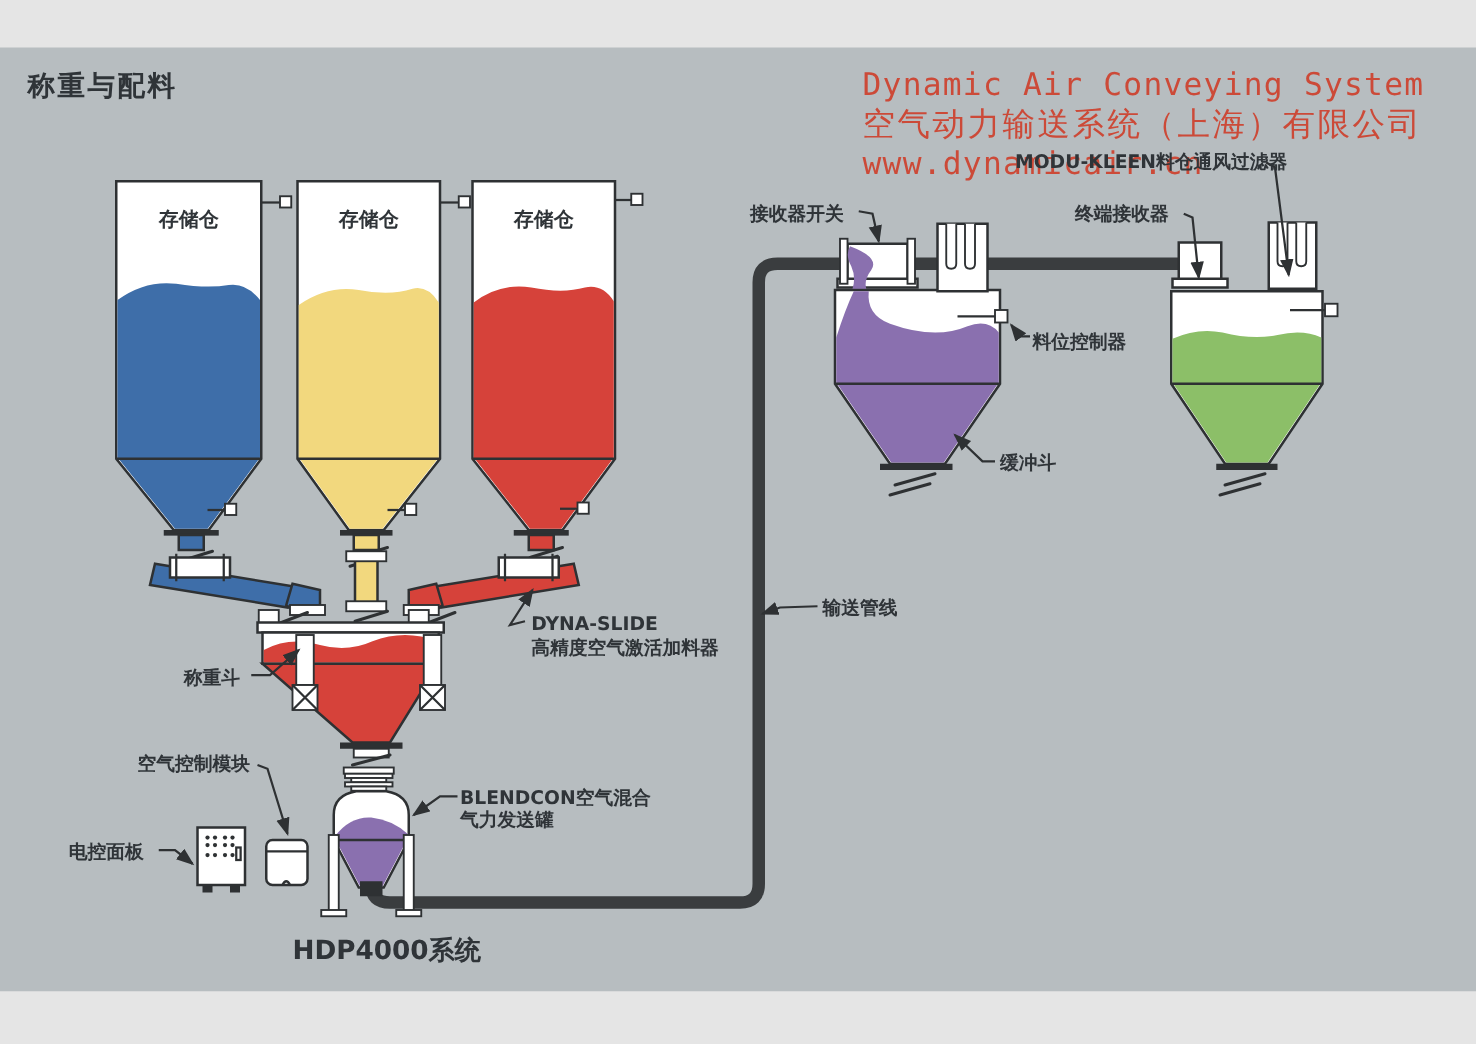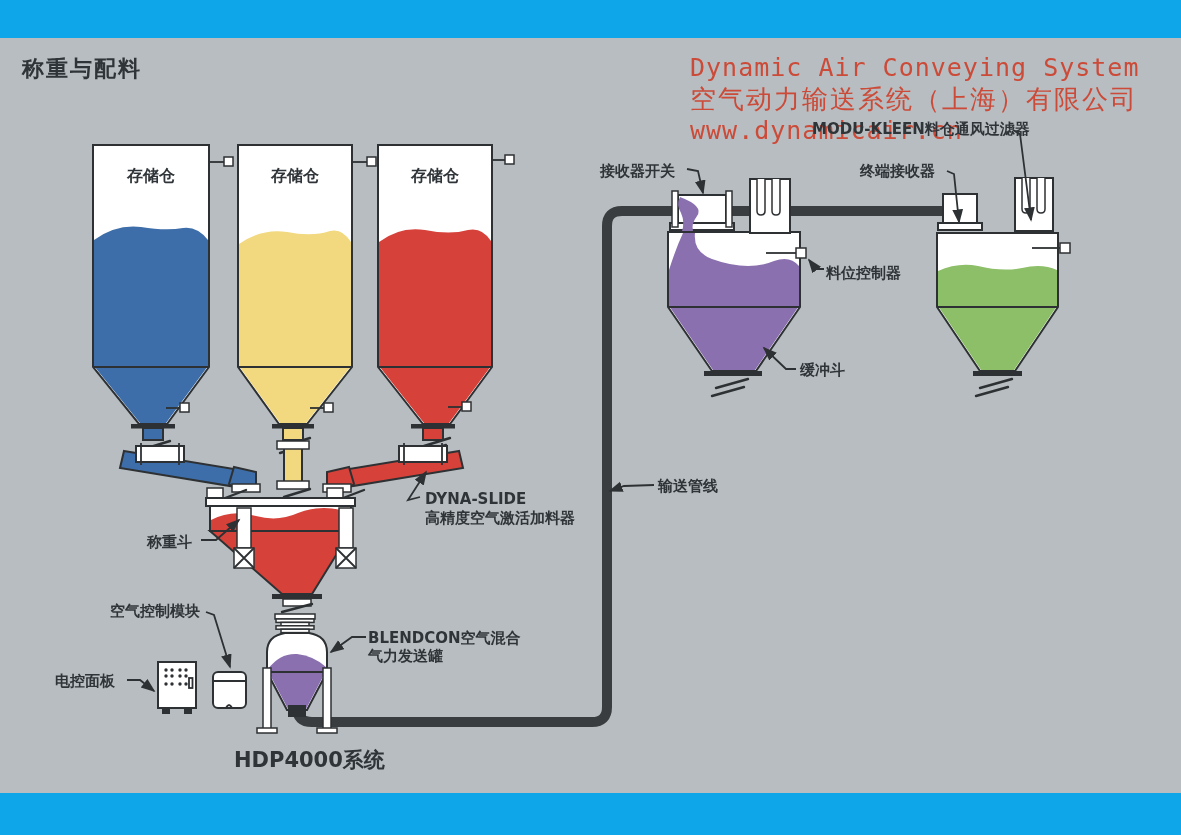--- a/index.html
+++ b/index.html
@@ -1,16 +1,16 @@
 <!DOCTYPE html>
 <html style="--canvas: #b7bdc0; --outline: #2e3133; --pipe: #3a3d3f; --blue: #3e6ea9; --yellow: #f2d87e; --red: #d6423a; --purple: #8a70af; --green: #8cbf68; --label: #2f3438; --brand_red: #cc4a38;"><head>
 <meta charset="utf-8">
 <style>
   html,body{margin:0;padding:0;background:#ffffff;}
-  .stage{position:relative;width:1181px;height:835px;background:#0ea5e9;overflow:hidden;
+  .stage{position:relative;width:1181px;height:835px;background:#e5e5e5;overflow:hidden;
          font-family:"DejaVu Sans","Liberation Sans",sans-serif;}
   svg{display:block;}
   .canvas-bg{fill:var(--canvas);}
   .wt{fill:#ffffff;stroke:var(--outline);stroke-width:2;}
   .wt15{fill:#ffffff;stroke:var(--outline);stroke-width:1.5;}
   .dk{fill:var(--outline);}
   .f-blue{fill:var(--blue);}
   .f-yellow{fill:var(--yellow);}
   .f-red{fill:var(--red);}
   .f-purple{fill:var(--purple);}

